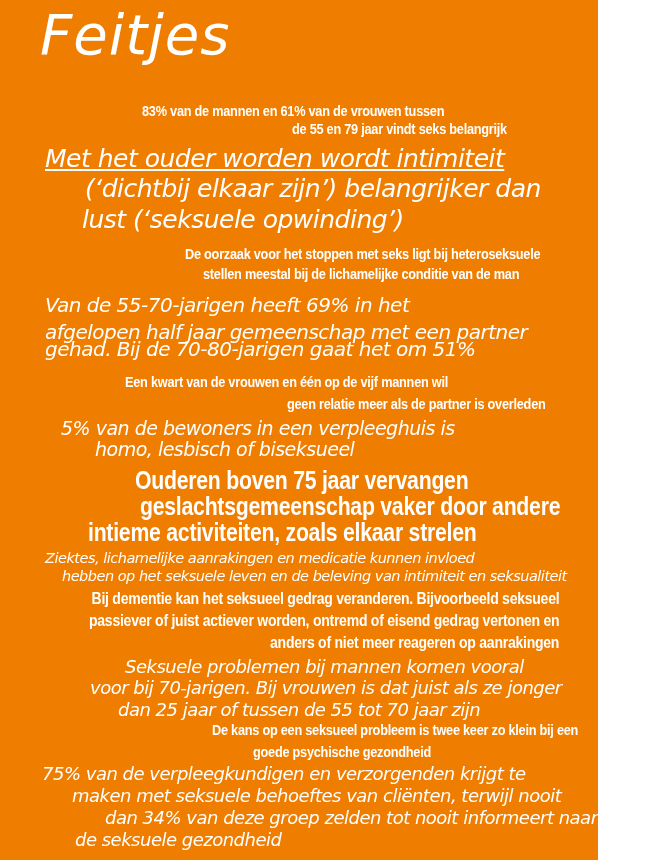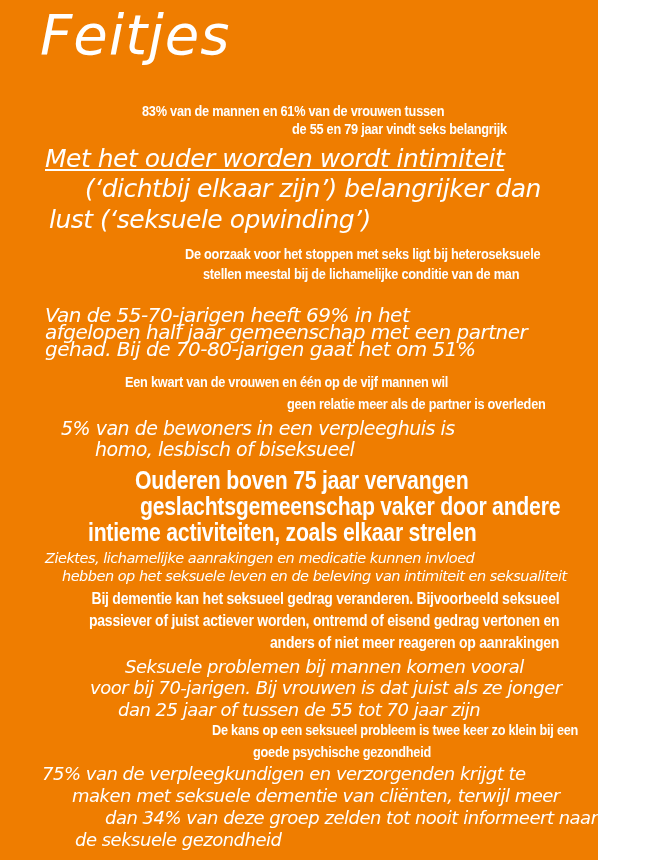--- a/index.html
+++ b/index.html
@@ -46,41 +46,41 @@
 </head>
 <body>
 
 <div id="poster">
   <h1 id="poster-title">Feitjes</h1>
   <div id="facts">
       <div class="line bold-sm" style="top: 103px; left: 142px;">83% van de mannen en 61% van de vrouwen tussen</div>
       <div class="line bold-sm" style="top: 121px; left: 292px;">de 55 en 79 jaar vindt seks belangrijk</div>
       <div class="line hand-lg" style="top: 146px; left: 45px; text-decoration: underline;">Met het ouder worden wordt intimiteit</div>
       <div class="line hand-lg" style="top: 176px; left: 85px;">(‘dichtbij elkaar zijn’) belangrijker dan</div>
-      <div class="line hand-lg" style="top: 207px; left: 49px;">lust (‘seksuele opwinding’)</div>
+      <div class="line hand-lg" style="top: 207px; left: 82px;">lust (‘seksuele opwinding’)</div>
       <div class="line bold-sm" style="top: 246px; left: 185px;">De oorzaak voor het stoppen met seks ligt bij heteroseksuele</div>
       <div class="line bold-sm" style="top: 266px; left: 203px;">stellen meestal bij de lichamelijke conditie van de man</div>
-      <div class="line hand-md" style="top: 305px; left: 45px; font-style: italic;">Van de 55-70-jarigen heeft 69% in het</div>
+      <div class="line hand-md" style="top: 295px; left: 45px; font-style: italic;">Van de 55-70-jarigen heeft 69% in het</div>
       <div class="line hand-md" style="top: 322px; left: 45px;">afgelopen half jaar gemeenschap met een partner</div>
       <div class="line hand-md" style="top: 339px; left: 45px;">gehad. Bij de 70-80-jarigen gaat het om 51%</div>
       <div class="line bold-sm" style="top: 374px; left: 125px;">Een kwart van de vrouwen en één op de vijf mannen wil</div>
       <div class="line bold-sm" style="top: 396px; left: 287px;">geen relatie meer als de partner is overleden</div>
       <div class="line hand-md2" style="top: 419px; left: 61px;">5% van de bewoners in een verpleeghuis is</div>
       <div class="line hand-md2" style="top: 440px; left: 95px;">homo, lesbisch of biseksueel</div>
       <div class="line bold-lg" style="top: 467px; left: 135px;">Ouderen boven 75 jaar vervangen</div>
       <div class="line bold-lg" style="top: 493px; left: 140px;">geslachtsgemeenschap vaker door andere</div>
       <div class="line bold-lg" style="top: 519px; left: 88px;">intieme activiteiten, zoals elkaar strelen</div>
       <div class="line hand-sm" style="top: 551px; left: 45px;">Ziektes, lichamelijke aanrakingen en medicatie kunnen invloed</div>
       <div class="line hand-sm" style="top: 569px; left: 62px;">hebben op het seksuele leven en de beleving van intimiteit en seksualiteit</div>
       <div class="line bold-md bold-right" style="top: 590px; right: 39px;">Bij dementie kan het seksueel gedrag veranderen. Bijvoorbeeld seksueel</div>
       <div class="line bold-md bold-right" style="top: 612px; right: 39px;">passiever of juist actiever worden, ontremd of eisend gedrag vertonen en</div>
       <div class="line bold-md bold-right" style="top: 634px; right: 39px;">anders of niet meer reageren op aanrakingen</div>
       <div class="line hand-md3" style="top: 658px; left: 125px;">Seksuele problemen bij mannen komen vooral</div>
       <div class="line hand-md3" style="top: 679px; left: 90px;">voor bij 70-jarigen. Bij vrouwen is dat juist als ze jonger</div>
       <div class="line hand-md3" style="top: 701px; left: 118px;">dan 25 jaar of tussen de 55 tot 70 jaar zijn</div>
       <div class="line bold-sm" style="top: 722px; left: 212px;">De kans op een seksueel probleem is twee keer zo klein bij een</div>
       <div class="line bold-sm" style="top: 744px; left: 253px;">goede psychische gezondheid</div>
       <div class="line hand-md3" style="top: 765px; left: 42px;">75% van de verpleegkundigen en verzorgenden krijgt te</div>
-      <div class="line hand-md3" style="top: 787px; left: 72px;">maken met seksuele dementie van cliënten, terwijl meer</div>
+      <div class="line hand-md3" style="top: 787px; left: 72px;">maken met seksuele behoeftes van cliënten, terwijl nooit</div>
       <div class="line hand-md3" style="top: 809px; left: 105px;">dan 34% van deze groep zelden tot nooit informeert naar</div>
       <div class="line hand-md3" style="top: 831px; left: 75px; font-style: italic;">de seksuele gezondheid</div>
     </div>
 </div>
 
 </body></html>

